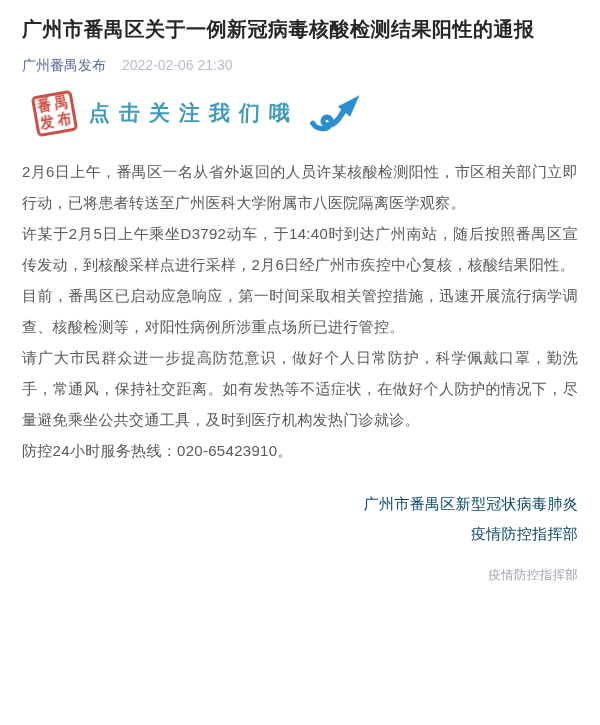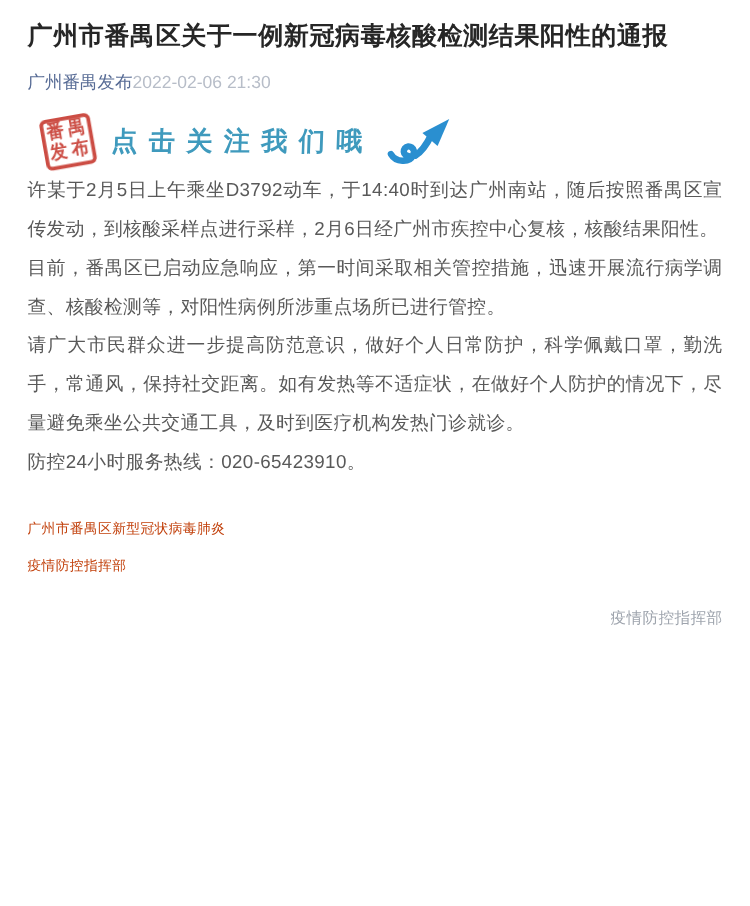--- a/index.html
+++ b/index.html
@@ -18,21 +18,21 @@
     color: #262626;
     letter-spacing: 0.5px;
   }
 
   .meta-row {
     margin-top: 11px;
     font-size: 14px;
     line-height: 20px;
     display: flex;
     align-items: baseline;
-    gap: 0;
+    gap: 16px;
   }
   .publisher { color: #576b95; cursor: pointer; }
   .publish-date { color: #b7bdc8; }
 
   .follow-banner {
     margin-top: 14px;
     margin-left: 12px;
     height: 48px;
     display: flex;
     align-items: center;
@@ -71,24 +71,24 @@
     font-size: 15px;
     line-height: 31px;
     color: #595959;
     text-align: justify;
     letter-spacing: 0.3px;
   }
   .content p.first { margin-top: 19px; }
 
   .signature {
     margin-top: 23px;
-    text-align: left;
-    font-size: 11px;
+    text-align: right;
+    font-size: 15px;
     line-height: 30px;
-    color: #c2410c;
+    color: #0c4a6e;
     letter-spacing: 0.3px;
   }
 
   .source {
     margin-top: 13px;
     text-align: right;
     font-size: 12.5px;
     line-height: 26px;
     color: #9ea4ad;
     letter-spacing: 0.3px;
@@ -115,20 +115,21 @@
     </div>
     <span class="follow-text">点击关注我们哦</span>
     <svg class="arrow-icon" viewBox="0 0 60 44">
       <path d="M4 33 C8 40 20 41 23 34 C26 28 19 24 16 28 C13 32 17 37 25 34" fill="none" stroke="#2a8fd0" stroke-width="5.5" stroke-linecap="round"></path>
       <path d="M25 34 C31 31 35 24 39 16" fill="none" stroke="#2a8fd0" stroke-width="6" stroke-linecap="round"></path>
       <polygon points="31,15 54,3 44,26" fill="#2a8fd0"></polygon>
     </svg>
   </div>
 
   <div class="content">
+    <p class="first">2月6日上午，番禺区一名从省外返回的人员许某核酸检测阳性，市区相关部门立即行动，已将患者转送至广州医科大学附属市八医院隔离医学观察。</p>
     <p>许某于2月5日上午乘坐D3792动车，于14:40时到达广州南站，随后按照番禺区宣传发动，到核酸采样点进行采样，2月6日经广州市疾控中心复核，核酸结果阳性。</p>
     <p>目前，番禺区已启动应急响应，第一时间采取相关管控措施，迅速开展流行病学调查、核酸检测等，对阳性病例所涉重点场所已进行管控。</p>
     <p>请广大市民群众进一步提高防范意识，做好个人日常防护，科学佩戴口罩，勤洗手，常通风，保持社交距离。如有发热等不适症状，在做好个人防护的情况下，尽量避免乘坐公共交通工具，及时到医疗机构发热门诊就诊。</p>
     <p>防控24小时服务热线：020-65423910。</p>
   </div>
 
   <div class="signature">
     <div>广州市番禺区新型冠状病毒肺炎</div>
     <div>疫情防控指挥部</div>
   </div>

